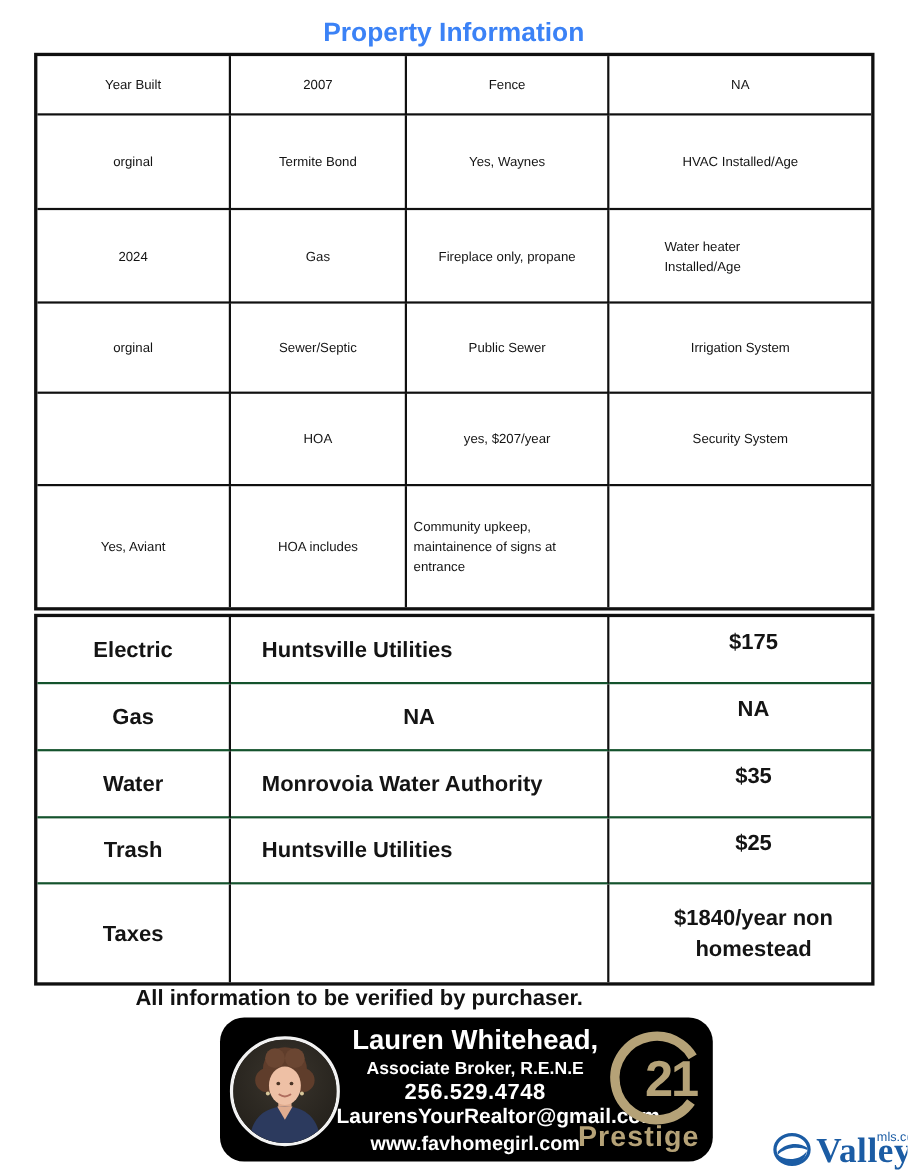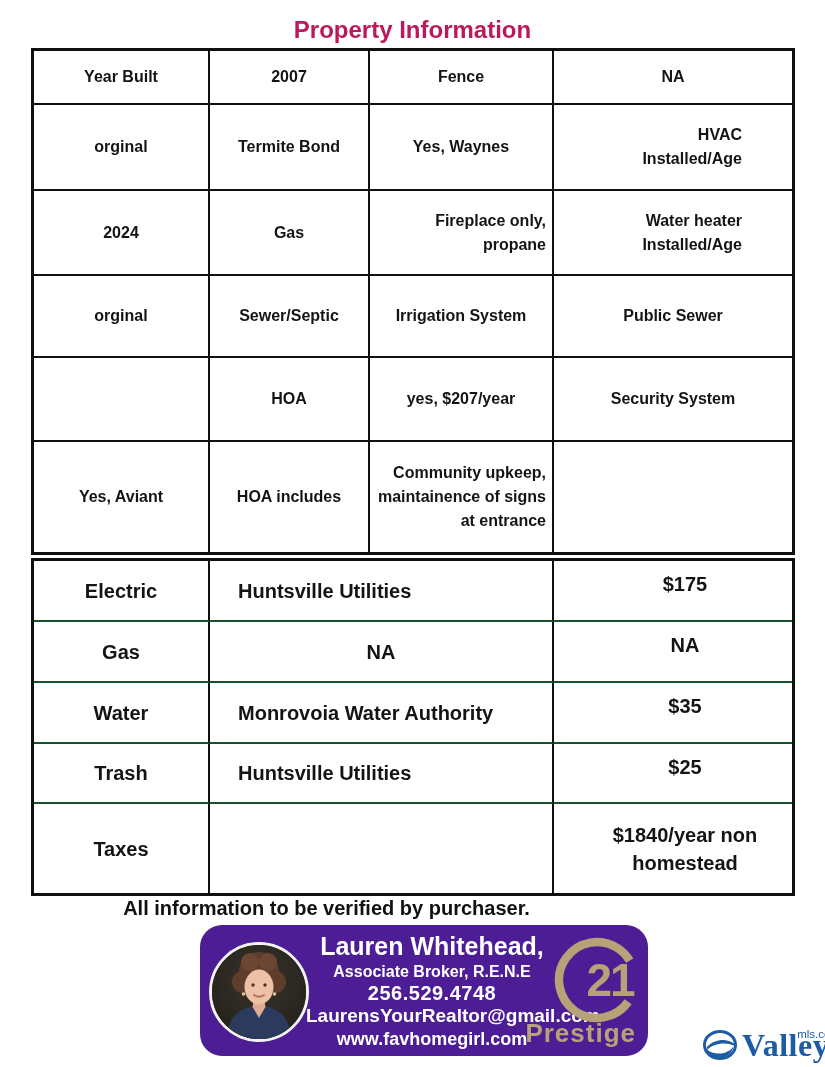--- a/index.html
+++ b/index.html
@@ -2,36 +2,36 @@
 <html><head>
 <meta charset="utf-8">
 <style>
   * { box-sizing: border-box; margin: 0; padding: 0; }
   html, body { background: #ffffff; }
   body { width: 825px; height: 1067px; position: relative; overflow: hidden;
          font-family: "Liberation Sans", sans-serif; color: #141414; }
 
   .page-title {
     position: absolute; top: 16px; left: 0; width: 825px;
-    text-align: center; font-size: 24px; font-weight: 700; color: #be185d;
+    text-align: center; font-size: 24px; font-weight: 700; color: #3b82f6;
   }
 
   
   .t1 {
     position: absolute; left: 31px; top: 48px;
     display: grid;
     grid-template-columns: 176px 160px 184px 238px;
     grid-template-rows: 54px 86px 85px 82px 84px 110px;
     border: 3px solid #101010;
     background: #fff;
   }
   .t1 > div {
     border-right: 2px solid #101010; border-bottom: 2px solid #101010;
     display: flex; align-items: center; justify-content: center;
-    text-align: right; font-weight: 700; font-size: 16px; line-height: 1.5;
+    text-align: left; font-weight: 400; font-size: 12px; line-height: 1.5;
     padding: 2px 6px;
   }
   .t1 > div:nth-child(4n) { border-right: none; }
   .t1 > div:nth-child(n+21) { border-bottom: none; }
   .t1 .cap0 { display: inline-block; max-width: 138px; }
   .t1 .cap3 { display: inline-block; max-width: 205px; }
 
   
   .t2 {
     position: absolute; left: 31px; top: 558px;
@@ -54,21 +54,21 @@
   .t2 .capc  { display: inline-block; max-width: 180px; }
 
   .footer-note {
     position: absolute; top: 897px; left: 0; width: 653px;
     text-align: center; font-size: 20px; font-weight: 700; color: #111;
   }
 
   
   .card {
     position: absolute; left: 200px; top: 925px; width: 448px; height: 131px;
-    background: #4c1d95; border-radius: 22px; color: #fff;
+    background: #000000; border-radius: 22px; color: #fff;
   }
   .photo {
     position: absolute; left: 9px; top: 17px; width: 100px; height: 100px;
     border-radius: 50%; border: 3px solid #f2f2f2; overflow: hidden;
     background: #2b2823;
   }
   .photo svg { display: block; width: 94px; height: 94px; }
   .card-text {
     position: absolute; left: 106px; top: 7px; width: 252px;
     text-align: center;
@@ -145,25 +145,25 @@
   <div>
       <span class="cap0">Water heater Installed/Age</span>
     </div>
   <div>
       <span>orginal</span>
     </div>
   <div>
       <span>Sewer/Septic</span>
     </div>
   <div>
+      <span class="cap3">Public Sewer</span>
+    </div>
+
+  <div>
       <span class="cap0">Irrigation System</span>
-    </div>
-
-  <div>
-      <span class="cap3">Public Sewer</span>
     </div>
   <div>
       <span></span>
     </div>
   <div>
       <span>HOA</span>
     </div>
   <div>
       <span class="cap3">yes, $207/year</span>
     </div>

